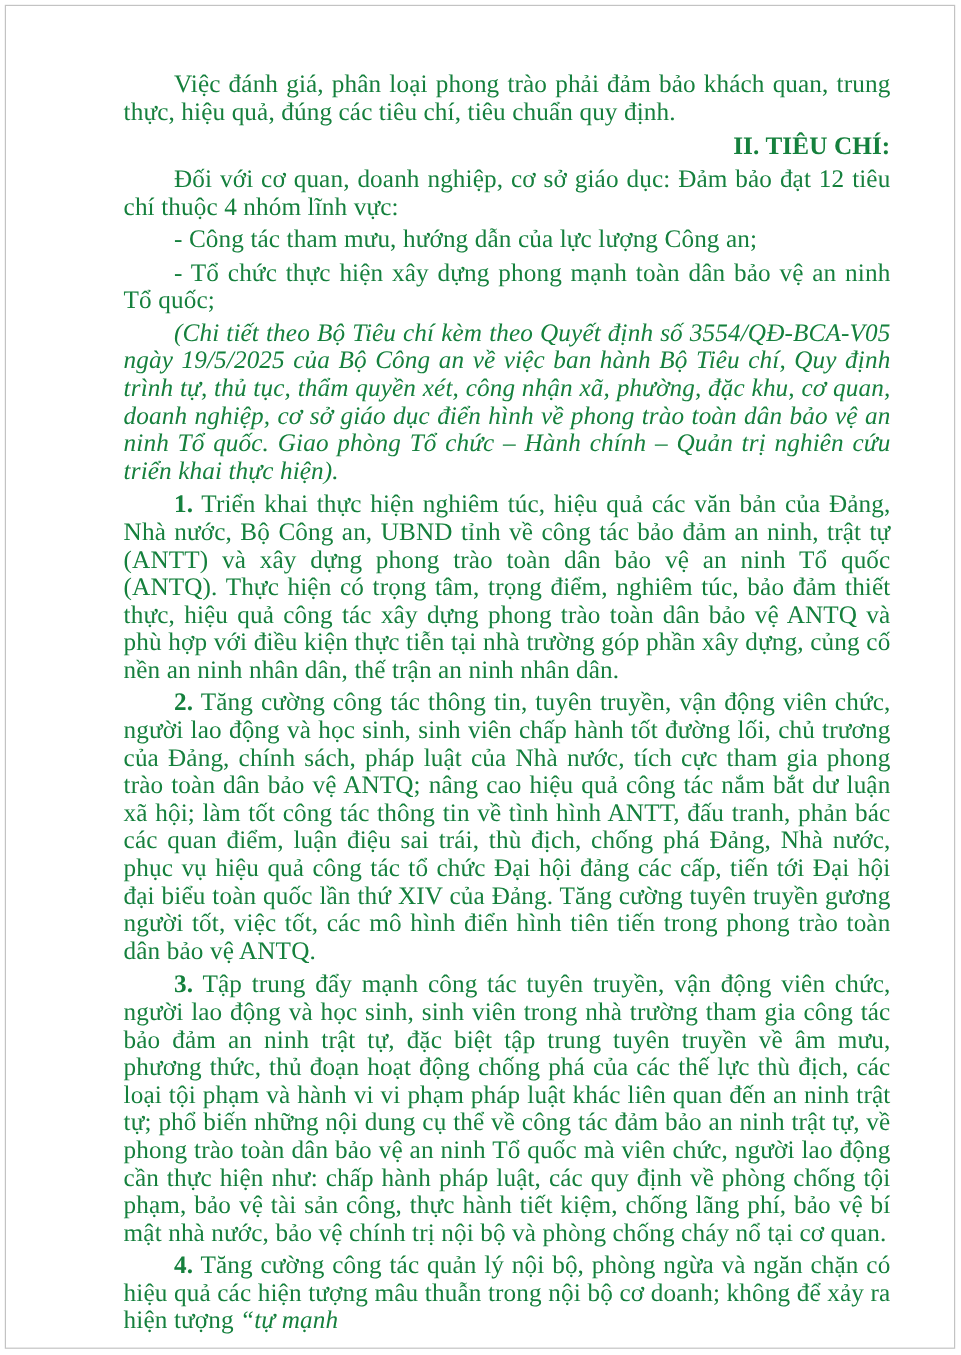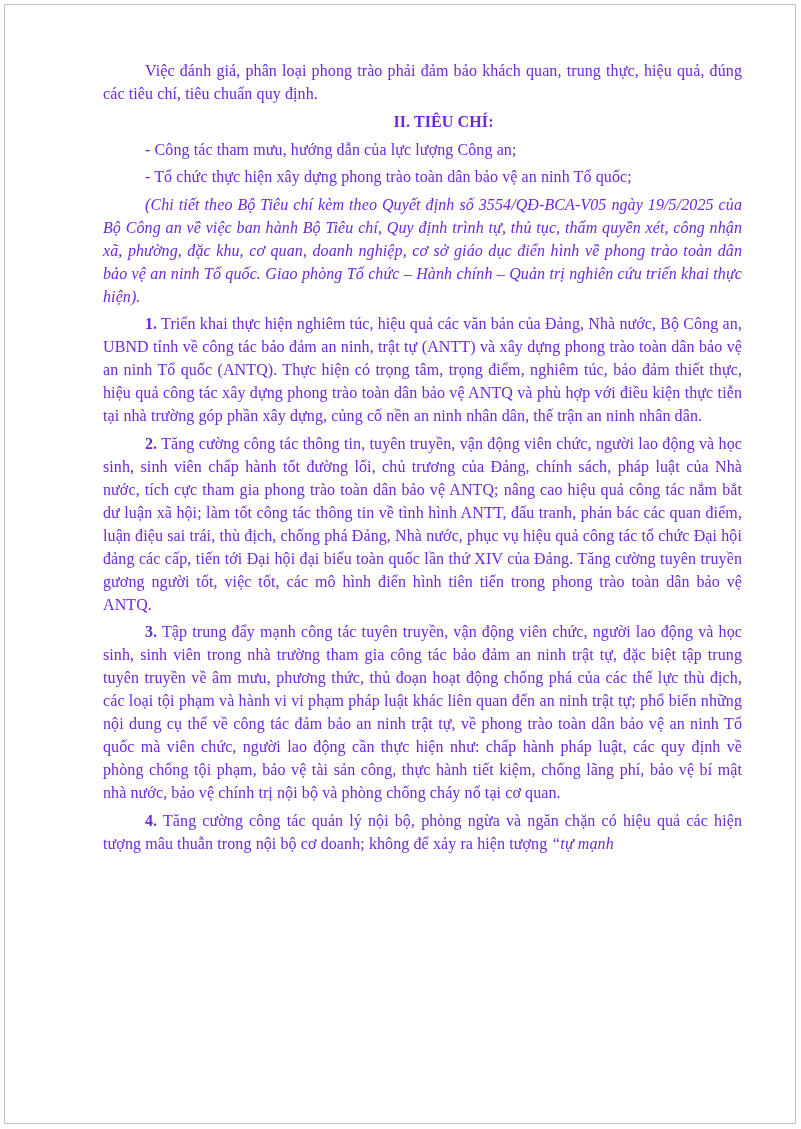--- a/index.html
+++ b/index.html
@@ -20,43 +20,44 @@
     box-sizing: border-box;
     background: #ffffff;
     border: 1px solid #c3c3c3;
   }
   .content {
     box-sizing: border-box;
     padding: 49px 53px 0 98px;
   }
   .para {
     margin: 4.5px 0;
-    font-size: 16px;
+    font-size: 21px;
     line-height: 23px;
-    color: #6d28d9;
+    color: #15803d;
     text-align: justify;
     text-indent: 42px;
     letter-spacing: 0.1px;
     font-family: Liberation Serif, serif;
   }
   .para.heading {
-    text-align: center;
+    text-align: right;
     margin: 5px 0;
   }
   .b { font-weight: bold; }
   .i { font-style: italic; }
 </style>
 </head>
 <body>
 
 <div class="page">
   <div class="content">
       <p class="para body"><span>Việc đánh giá, phân loại phong trào phải đảm bảo khách quan, trung thực, hiệu quả, đúng các tiêu chí, tiêu chuẩn quy định.</span></p>
       <p class="para heading"><span class="b">II. TIÊU CHÍ:</span></p>
+      <p class="para body"><span>Đối với cơ quan, doanh nghiệp, cơ sở giáo dục: Đảm bảo đạt 12 tiêu chí thuộc 4 nhóm lĩnh vực:</span></p>
       <p class="para body"><span>- Công tác tham mưu, hướng dẫn của lực lượng Công an;</span></p>
-      <p class="para body"><span>- Tổ chức thực hiện xây dựng phong trào toàn dân bảo vệ an ninh Tổ quốc;</span></p>
+      <p class="para body"><span>- Tổ chức thực hiện xây dựng phong mạnh toàn dân bảo vệ an ninh Tổ quốc;</span></p>
       <p class="para body"><span class="i">(Chi tiết theo Bộ Tiêu chí kèm theo Quyết định số 3554/QĐ-BCA-V05 ngày 19/5/2025 của Bộ Công an về việc ban hành Bộ Tiêu chí, Quy định trình tự, thủ tục, thẩm quyền xét, công nhận xã, phường, đặc khu, cơ quan, doanh nghiệp, cơ sở giáo dục điển hình về phong trào toàn dân bảo vệ an ninh Tổ quốc. Giao phòng Tổ chức – Hành chính – Quản trị nghiên cứu triển khai thực hiện).</span></p>
       <p class="para body"><span class="b">1.</span><span> Triển khai thực hiện nghiêm túc, hiệu quả các văn bản của Đảng, Nhà nước, Bộ Công an, UBND tỉnh về công tác bảo đảm an ninh, trật tự (ANTT) và xây dựng phong trào toàn dân bảo vệ an ninh Tổ quốc (ANTQ). Thực hiện có trọng tâm, trọng điểm, nghiêm túc, bảo đảm thiết thực, hiệu quả công tác xây dựng phong trào toàn dân bảo vệ ANTQ và phù hợp với điều kiện thực tiễn tại nhà trường góp phần xây dựng, củng cố nền an ninh nhân dân, thế trận an ninh nhân dân.</span></p>
       <p class="para body"><span class="b">2.</span><span> Tăng cường công tác thông tin, tuyên truyền, vận động viên chức, người lao động và học sinh, sinh viên chấp hành tốt đường lối, chủ trương của Đảng, chính sách, pháp luật của Nhà nước, tích cực tham gia phong trào toàn dân bảo vệ ANTQ; nâng cao hiệu quả công tác nắm bắt dư luận xã hội; làm tốt công tác thông tin về tình hình ANTT, đấu tranh, phản bác các quan điểm, luận điệu sai trái, thù địch, chống phá Đảng, Nhà nước, phục vụ hiệu quả công tác tổ chức Đại hội đảng các cấp, tiến tới Đại hội đại biểu toàn quốc lần thứ XIV của Đảng. Tăng cường tuyên truyền gương người tốt, việc tốt, các mô hình điển hình tiên tiến trong phong trào toàn dân bảo vệ ANTQ.</span></p>
       <p class="para body"><span class="b">3.</span><span> Tập trung đẩy mạnh công tác tuyên truyền, vận động viên chức, người lao động và học sinh, sinh viên trong nhà trường tham gia công tác bảo đảm an ninh trật tự, đặc biệt tập trung tuyên truyền về âm mưu, phương thức, thủ đoạn hoạt động chống phá của các thế lực thù địch, các loại tội phạm và hành vi vi phạm pháp luật khác liên quan đến an ninh trật tự; phổ biến những nội dung cụ thể về công tác đảm bảo an ninh trật tự, về phong trào toàn dân bảo vệ an ninh Tổ quốc mà viên chức, người lao động cần thực hiện như: chấp hành pháp luật, các quy định về phòng chống tội phạm, bảo vệ tài sản công, thực hành tiết kiệm, chống lãng phí, bảo vệ bí mật nhà nước, bảo vệ chính trị nội bộ và phòng chống cháy nổ tại cơ quan.</span></p>
       <p class="para body"><span class="b">4.</span><span> Tăng cường công tác quản lý nội bộ, phòng ngừa và ngăn chặn có hiệu quả các hiện tượng mâu thuẫn trong nội bộ cơ doanh; không để xảy ra hiện tượng </span><span class="i">“tự mạnh</span></p>
     </div>
 </div>
 
 </body></html>

